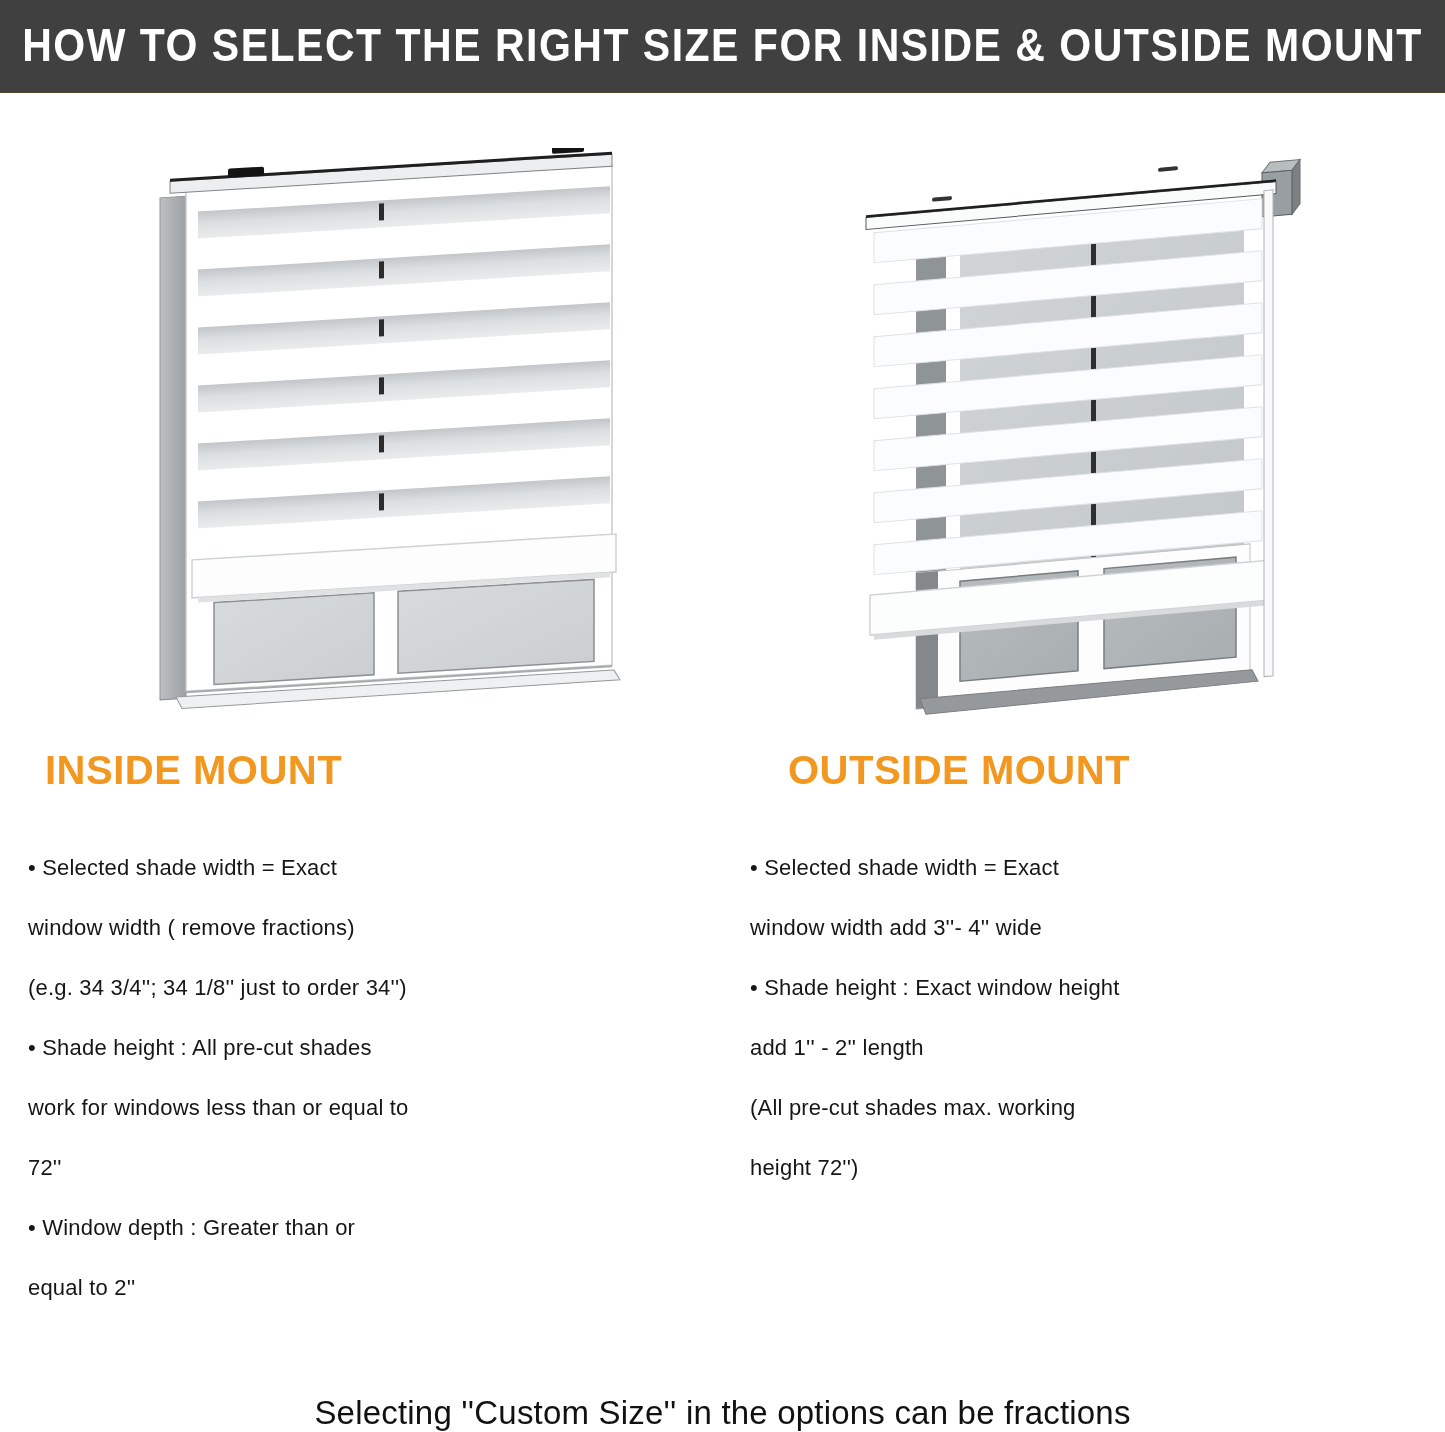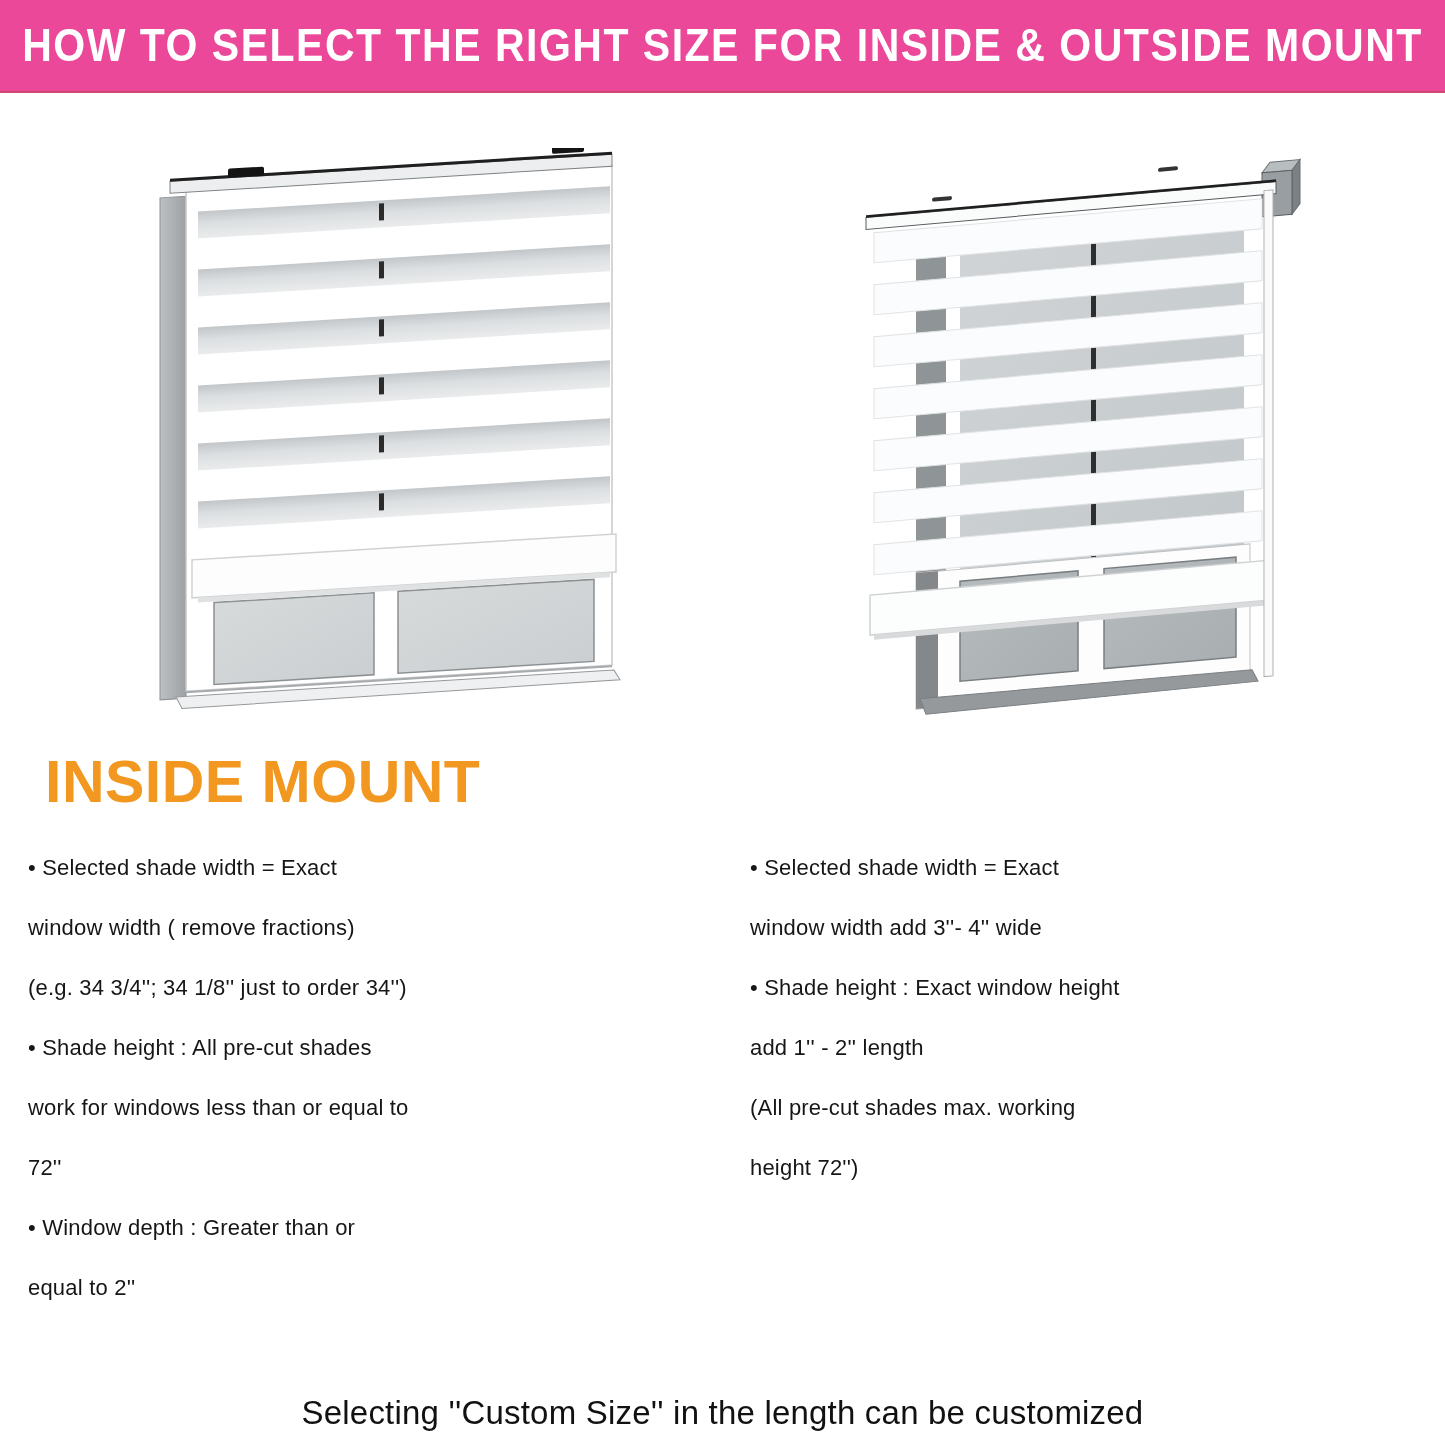--- a/index.html
+++ b/index.html
@@ -23,21 +23,21 @@
     letter-spacing:1.5px;
     white-space:nowrap;
     transform:scale(1.0,1.12);
   }
   .illu{position:absolute;}
   .illu-left{left:158px;top:148px;}
   .illu-right{left:860px;top:138px;}
   .mount-heading{
     position:absolute;
     margin:0;
-    font-size:59px;
+    font-size:40px;
     font-weight:700;
     letter-spacing:0.5px;
     white-space:nowrap;
   }
   .heading-inside{left:45px;top:748px;}
   .heading-outside{left:788px;top:748px;}
   .specs{
     position:absolute;
     font-size:22px;
     line-height:60px;
@@ -54,21 +54,21 @@
     font-size:33px;
     color:#111111;
     letter-spacing:0.2px;
   }
 </style>
 </head>
 <body>
 
 <div class="canvas">
 
-  <header class="banner" style="background-color: #ec4899;">
+  <header class="banner" style="background-color: #404040;">
     <span class="banner-title">HOW TO SELECT THE RIGHT SIZE FOR INSIDE &amp; OUTSIDE MOUNT</span>
   </header>
 
   <svg class="illu illu-left" width="470" height="580" viewBox="0 0 470 580" xmlns="http://www.w3.org/2000/svg">
     <defs>
       <linearGradient id="sheerL" x1="0" y1="0" x2="0" y2="1">
         <stop offset="0" stop-color="#c2c6c9"></stop>
         <stop offset="0.45" stop-color="#dcdfe1"></stop>
         <stop offset="1" stop-color="#e9ebec"></stop>
       </linearGradient>
@@ -189,31 +189,32 @@
       <g>
         <rect x="6" y="80" width="410" height="12" fill="#fafbfb" stroke="#55595c" stroke-width="1"></rect>
         <line x1="6" y1="79" x2="416" y2="79" stroke="#1f1f1f" stroke-width="2.5"></line>
       </g>
 
       <rect x="404" y="88" width="9" height="486" fill="#fafafa" stroke="#aeb1b3" stroke-width="1"></rect>
     </g>
   </svg>
 
   <h2 class="mount-heading heading-inside" style="color: rgb(242, 151, 31);">INSIDE MOUNT</h2>
+  <h2 class="mount-heading heading-outside" style="color: rgb(242, 151, 31);">OUTSIDE MOUNT</h2>
 
   <div class="specs specs-left">• Selected shade width = Exact
 window width ( remove fractions)
 (e.g. 34 3/4''; 34 1/8'' just to order 34'')
 • Shade height : All pre-cut shades
 work for windows less than or equal to
 72''
 • Window depth : Greater than or
 equal to 2''</div>
   <div class="specs specs-right">• Selected shade width = Exact
 window width add 3''- 4'' wide
 • Shade height : Exact window height
 add 1'' - 2'' length
 (All pre-cut shades max. working
 height 72'')</div>
 
-  <div class="footer-note">Selecting ''Custom Size'' in the length can be customized</div>
+  <div class="footer-note">Selecting ''Custom Size'' in the options can be fractions</div>
 
 </div>
 
 </body></html>

